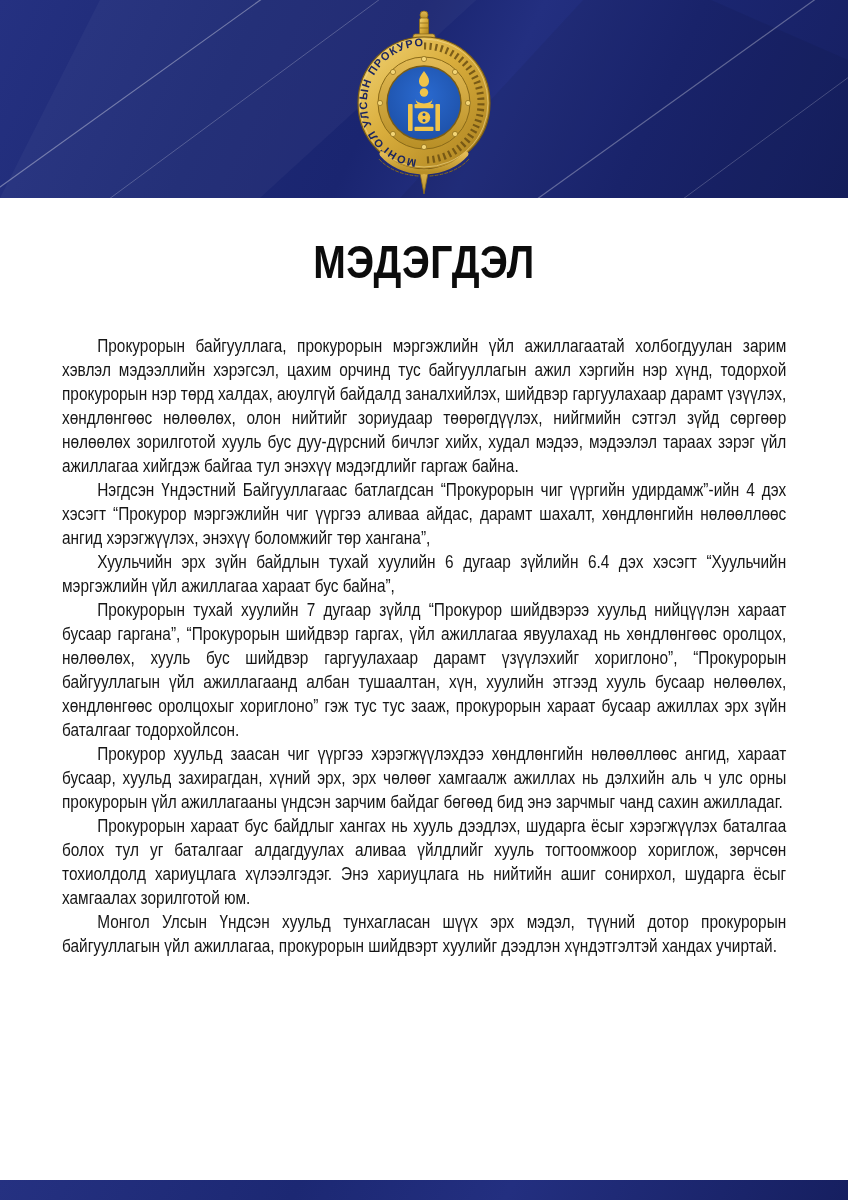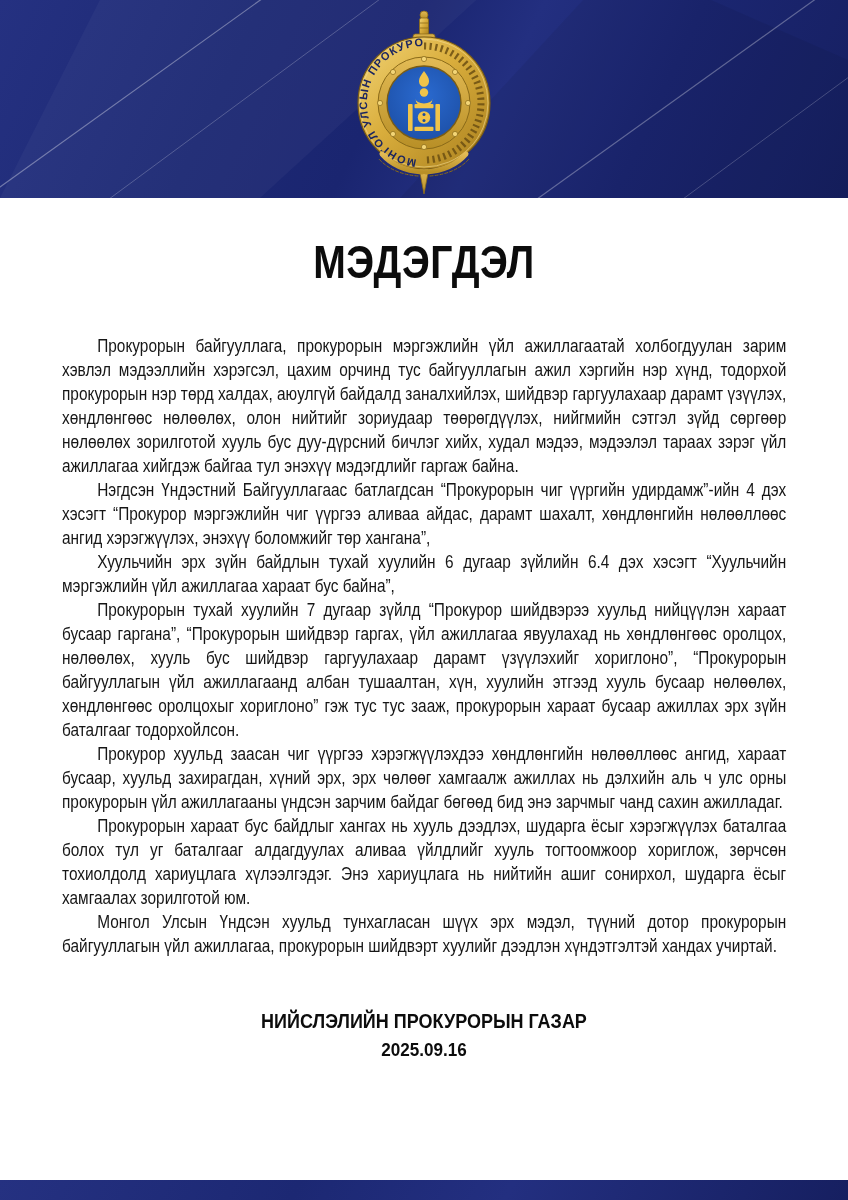--- a/index.html
+++ b/index.html
@@ -182,20 +182,16 @@
     <div class="doc-text">
       <p>Прокурорын байгууллага, прокурорын мэргэжлийн үйл ажиллагаатай холбогдуулан зарим хэвлэл мэдээллийн хэрэгсэл, цахим орчинд тус байгууллагын ажил хэргийн нэр хүнд, тодорхой прокурорын нэр төрд халдах, аюулгүй байдалд заналхийлэх, шийдвэр гаргуулахаар дарамт үзүүлэх, хөндлөнгөөс нөлөөлөх, олон нийтийг зориудаар төөрөгдүүлэх, нийгмийн сэтгэл зүйд сөргөөр нөлөөлөх зорилготой хууль бус дуу-дүрсний бичлэг хийх, худал мэдээ, мэдээлэл тараах зэрэг үйл ажиллагаа хийгдэж байгаа тул энэхүү мэдэгдлийг гаргаж байна.</p>
       <p>Нэгдсэн Үндэстний Байгууллагаас батлагдсан “Прокурорын чиг үүргийн удирдамж”-ийн 4 дэх хэсэгт “Прокурор мэргэжлийн чиг үүргээ аливаа айдас, дарамт шахалт, хөндлөнгийн нөлөөллөөс ангид хэрэгжүүлэх, энэхүү боломжийг төр хангана”,</p>
       <p>Хуульчийн эрх зүйн байдлын тухай хуулийн 6 дугаар зүйлийн 6.4 дэх хэсэгт “Хуульчийн мэргэжлийн үйл ажиллагаа хараат бус байна”,</p>
       <p>Прокурорын тухай хуулийн 7 дугаар зүйлд “Прокурор шийдвэрээ хуульд нийцүүлэн хараат бусаар гаргана”, “Прокурорын шийдвэр гаргах, үйл ажиллагаа явуулахад нь хөндлөнгөөс оролцох, нөлөөлөх, хууль бус шийдвэр гаргуулахаар дарамт үзүүлэхийг хориглоно”, “Прокурорын байгууллагын үйл ажиллагаанд албан тушаалтан, хүн, хуулийн этгээд хууль бусаар нөлөөлөх, хөндлөнгөөс оролцохыг хориглоно” гэж тус тус зааж, прокурорын хараат бусаар ажиллах эрх зүйн баталгааг тодорхойлсон.</p>
       <p>Прокурор хуульд заасан чиг үүргээ хэрэгжүүлэхдээ хөндлөнгийн нөлөөллөөс ангид, хараат бусаар, хуульд захирагдан, хүний эрх, эрх чөлөөг хамгаалж ажиллах нь дэлхийн аль ч улс орны прокурорын үйл ажиллагааны үндсэн зарчим байдаг бөгөөд бид энэ зарчмыг чанд сахин ажилладаг.</p>
       <p>Прокурорын хараат бус байдлыг хангах нь хууль дээдлэх, шударга ёсыг хэрэгжүүлэх баталгаа болох тул уг баталгааг алдагдуулах аливаа үйлдлийг хууль тогтоомжоор хориглож, зөрчсөн тохиолдолд хариуцлага хүлээлгэдэг. Энэ хариуцлага нь нийтийн ашиг сонирхол, шударга ёсыг хамгаалах зорилготой юм.</p>
       <p>Монгол Улсын Үндсэн хуульд тунхагласан шүүх эрх мэдэл, түүний дотор прокурорын байгууллагын үйл ажиллагаа, прокурорын шийдвэрт хуулийг дээдлэн хүндэтгэлтэй хандах учиртай.</p>
     </div>
 
-    <div class="signature">
-      <div class="org">НИЙСЛЭЛИЙН ПРОКУРОРЫН ГАЗАР</div>
-      <div class="date">2025.09.16</div>
-    </div>
   </div>
 
   <div class="footer-band"></div>
 </div>
 
 </body></html>

